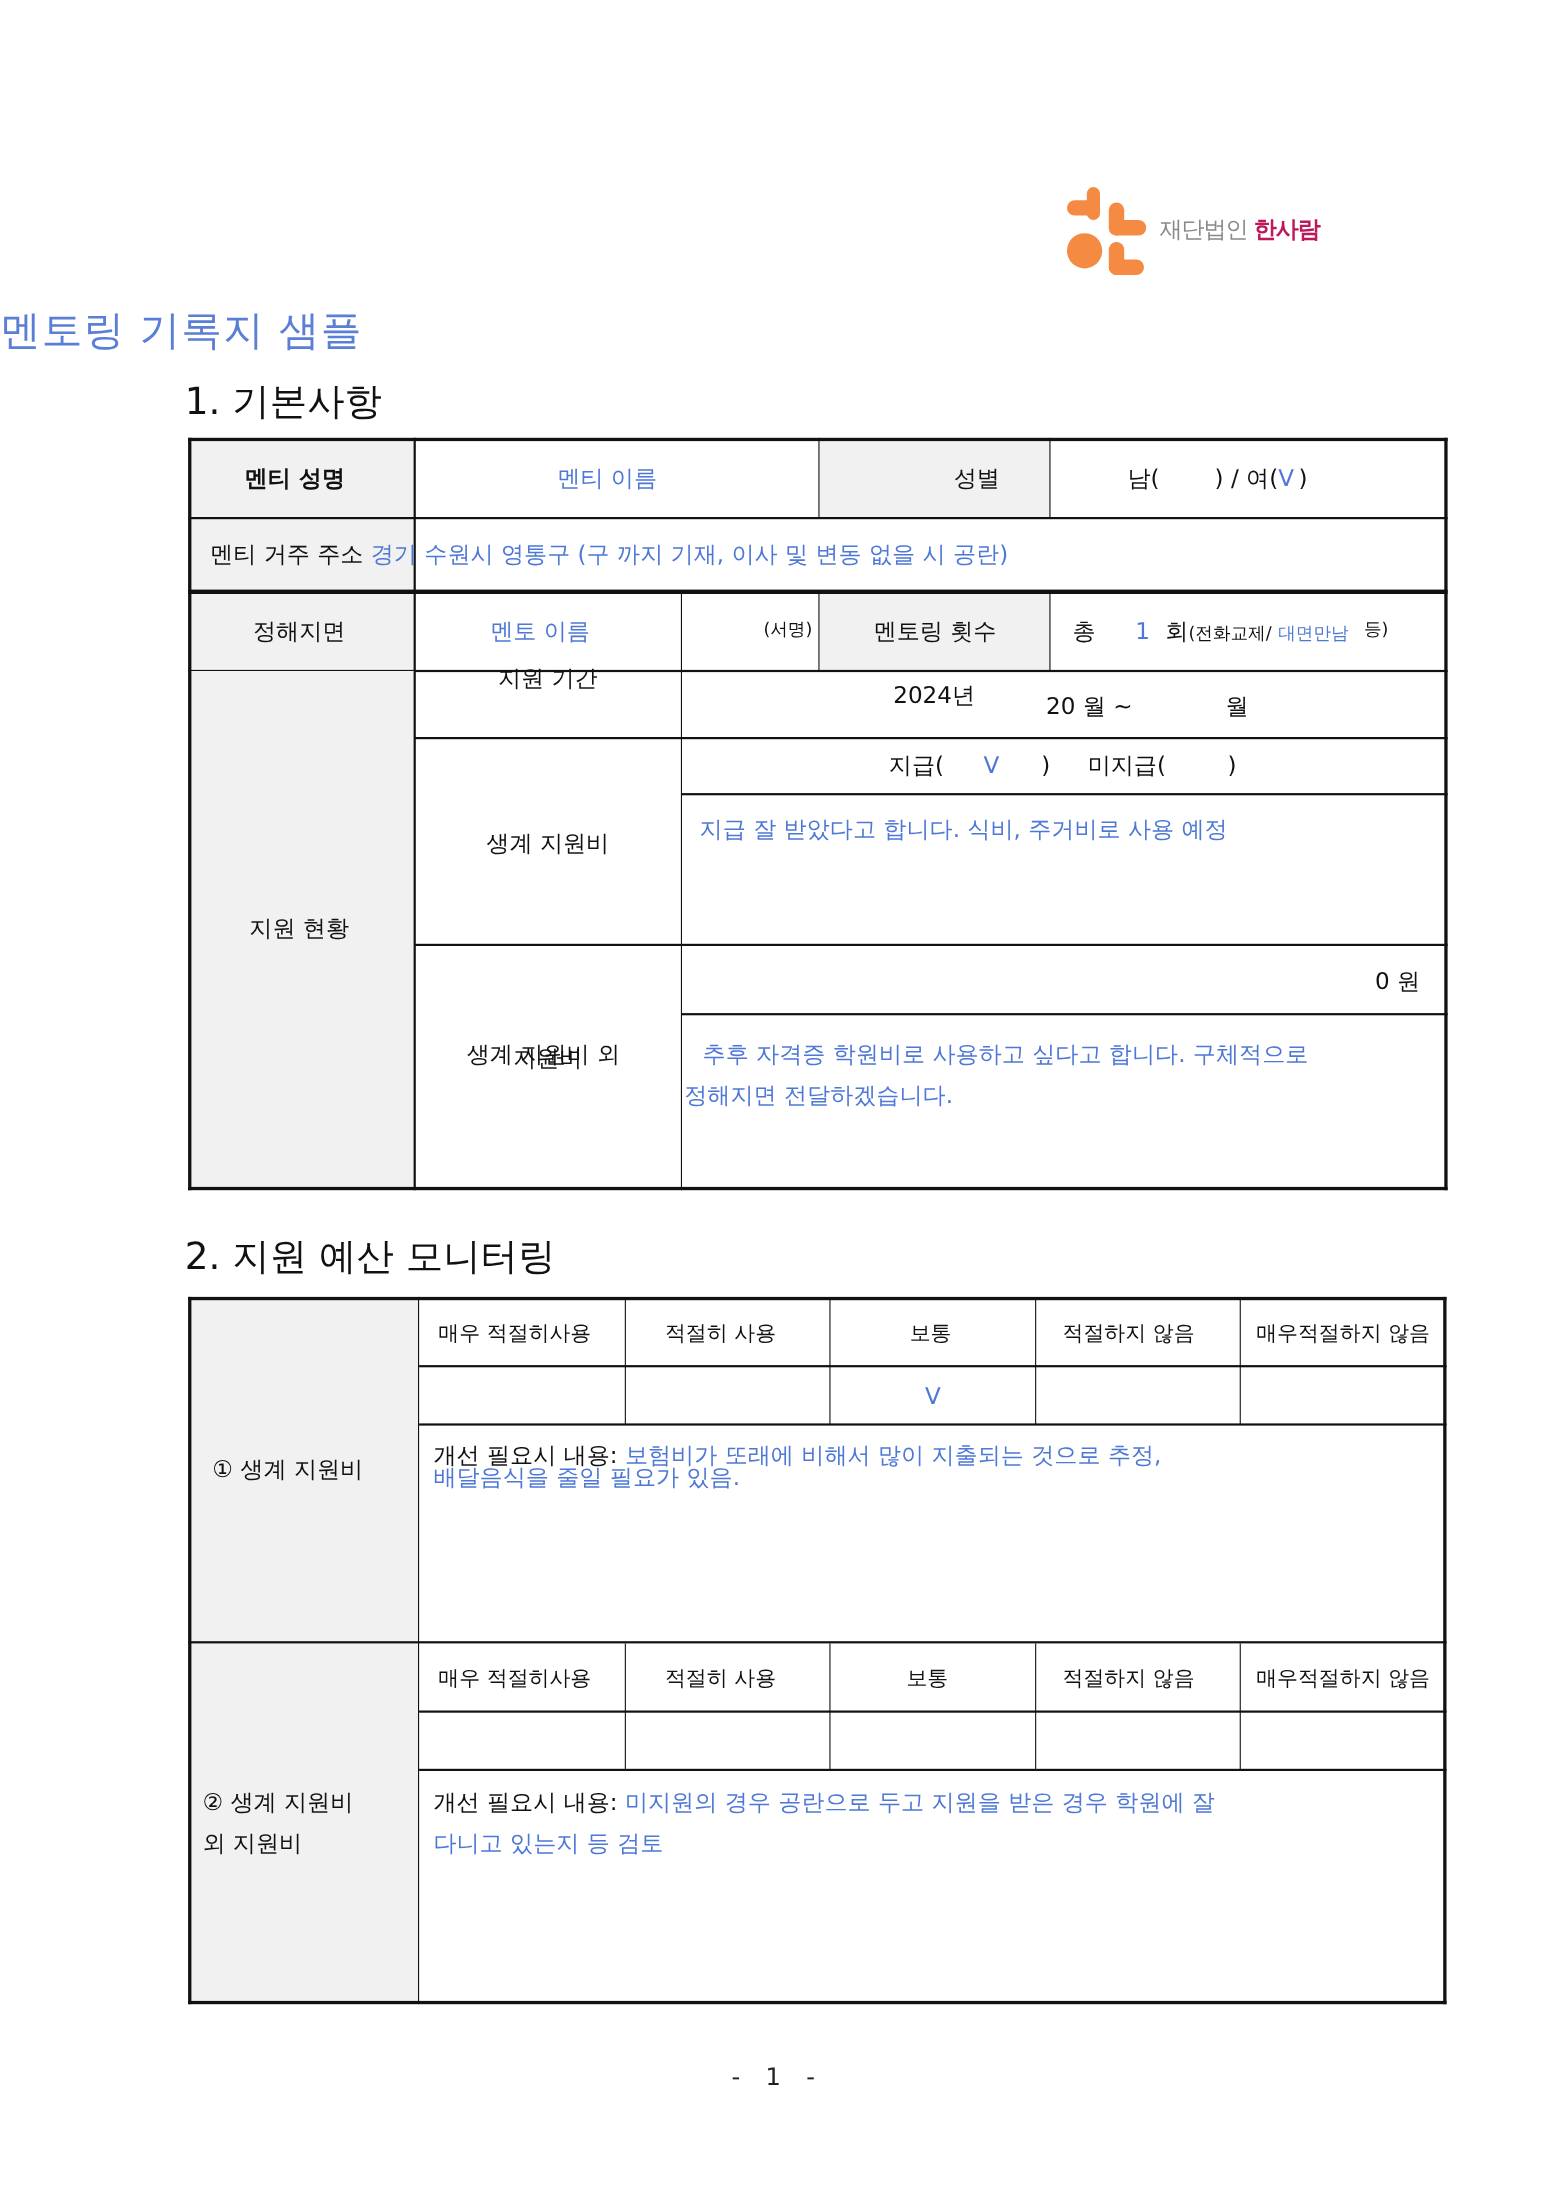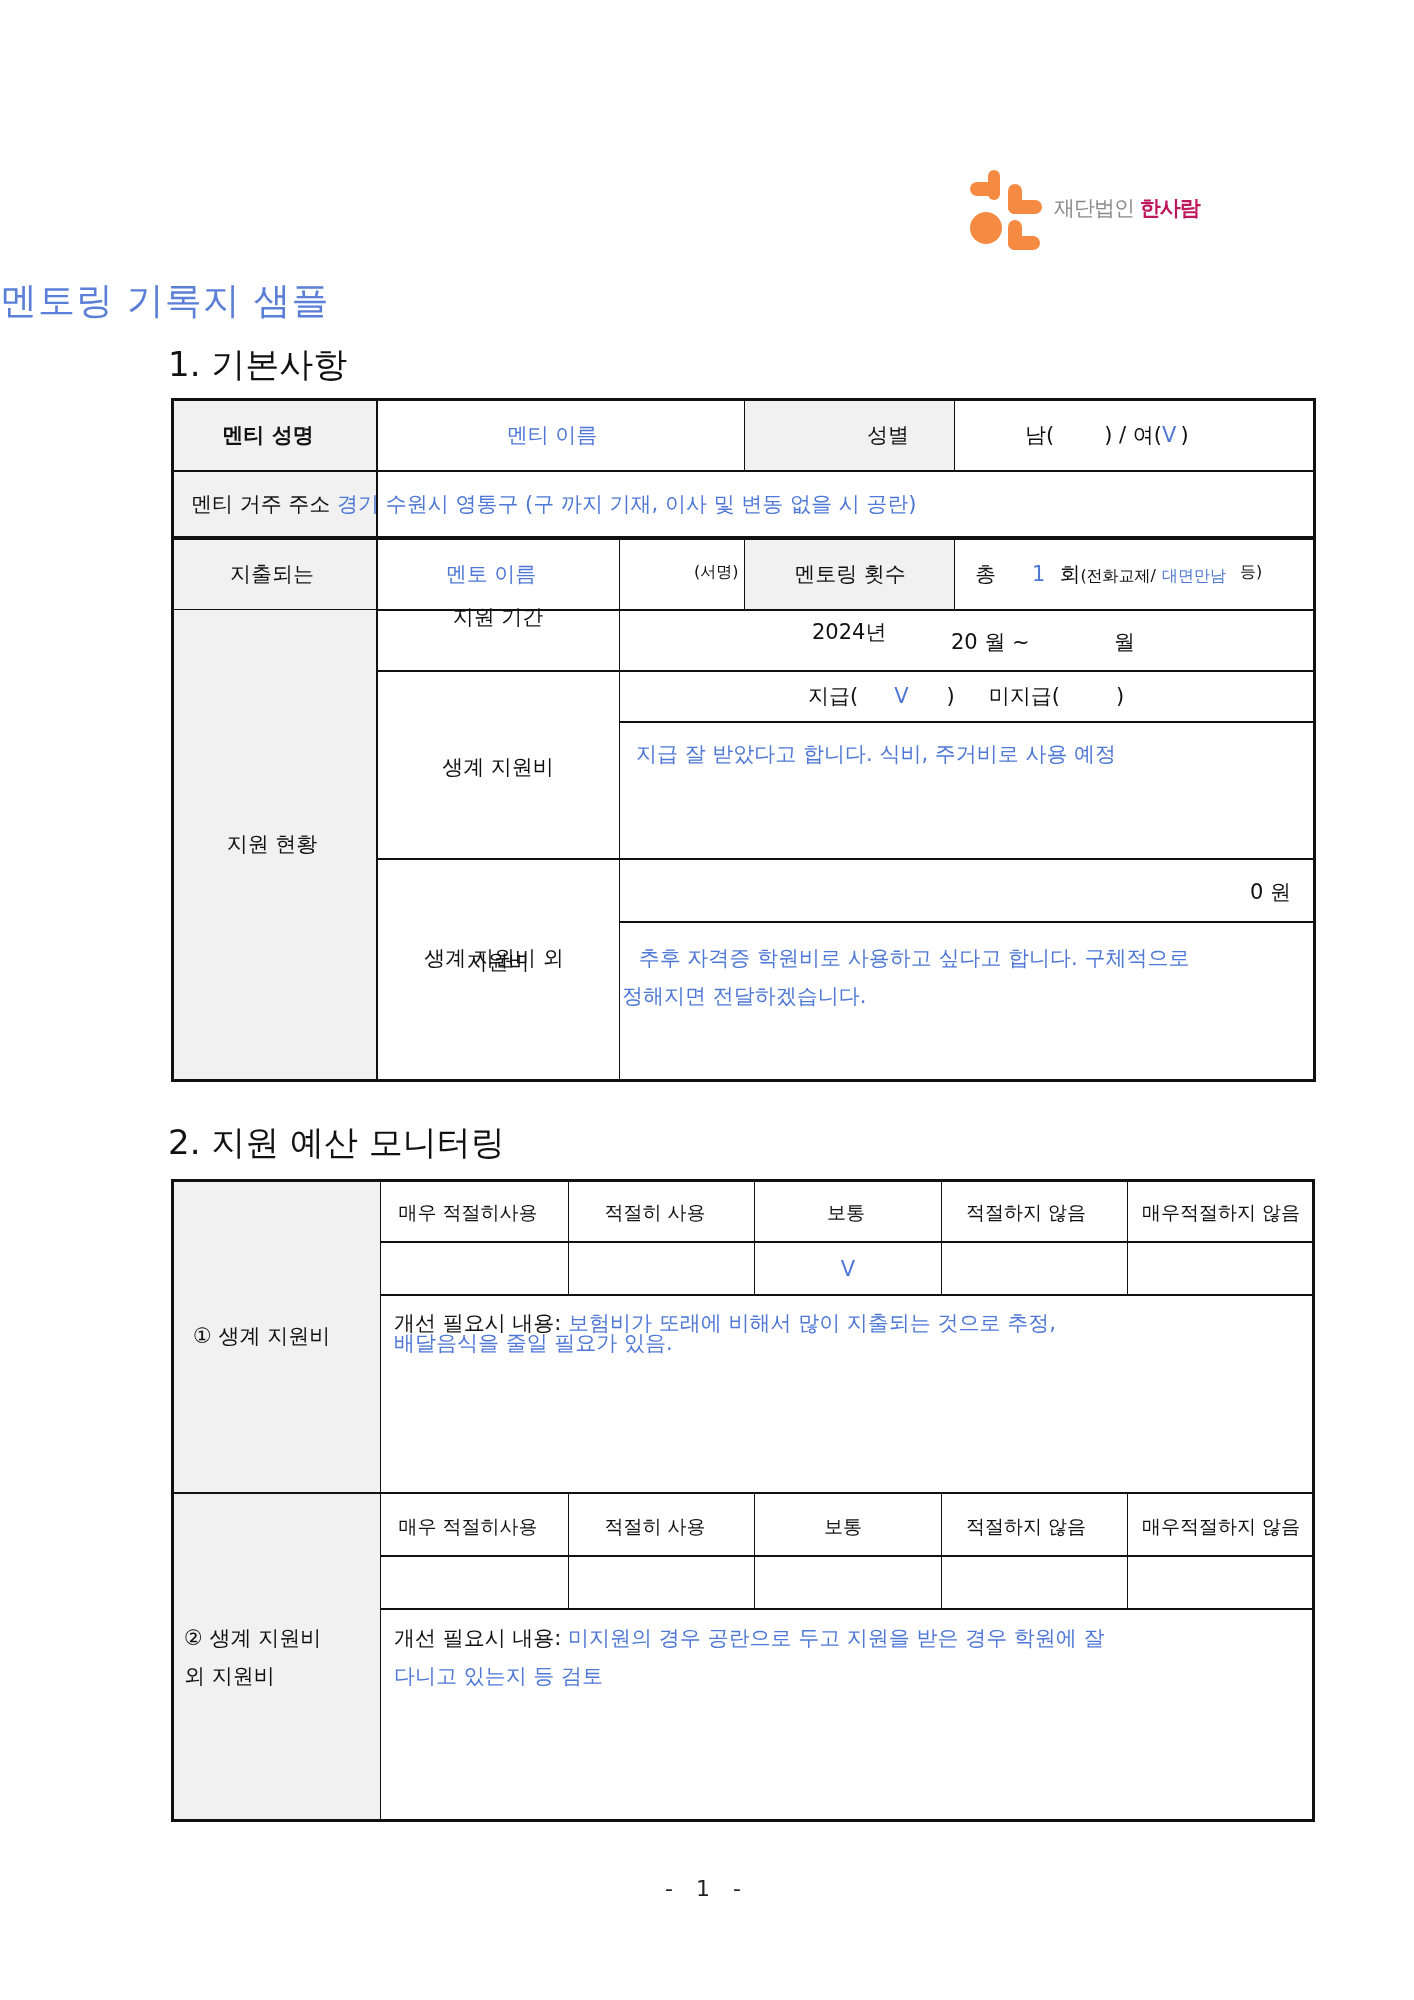--- a/index.html
+++ b/index.html
@@ -79,21 +79,21 @@
   <div class="cell-text center" style="left:848px; top:425px;margin-left:40px;">성별</div>
   <div class="cell-text" style="left:1025px; top:425px;">
     <span>남(</span><span style="display:inline-block;width:50px;"></span><span>) / 여(</span><span class="blue">V</span><span style="display:inline-block;width:4px;"></span><span>)</span>
   </div>
 
   <div class="cell-text" style="left:191px; top:494px;">
     <span>멘티 거주 주소</span>
     <span class="blue">경기 수원시 영통구 (구 까지 기재, 이사 및 변동 없을 시 공란)</span>
   </div>
 
-  <div class="cell-text center" style="left:272px; top:564px;">지출되는</div>
+  <div class="cell-text center" style="left:272px; top:564px;">정해지면</div>
   <div class="cell-text center blue" style="left:491px; top:564px;">멘토 이름</div>
   <div class="cell-text small" style="left:694px; top:564px;">(서명)</div>
   <div class="cell-text center" style="left:850px; top:564px;">멘토링 횟수</div>
   <div class="cell-text" style="left:975px; top:564px;">
     <span>총</span><span style="display:inline-block;width:36px;"></span><span class="blue">1</span><span style="display:inline-block;width:14px;"></span><span>회</span><span class="small">(전화교제/</span><span style="display:inline-block;width:6px;"></span><span class="small blue">대면만남</span><span style="display:inline-block;width:14px;"></span><span class="small" style="position:relative; top:-4px;">등)</span>
   </div>
 
   <div class="cell-text center" style="left:272px; top:834px;">지원 현황</div>
   <div class="cell-text center" style="left:498px; top:607px;">지원 기간</div>
   <div class="cell-text" style="left:812px; top:622px;">2024년</div>

